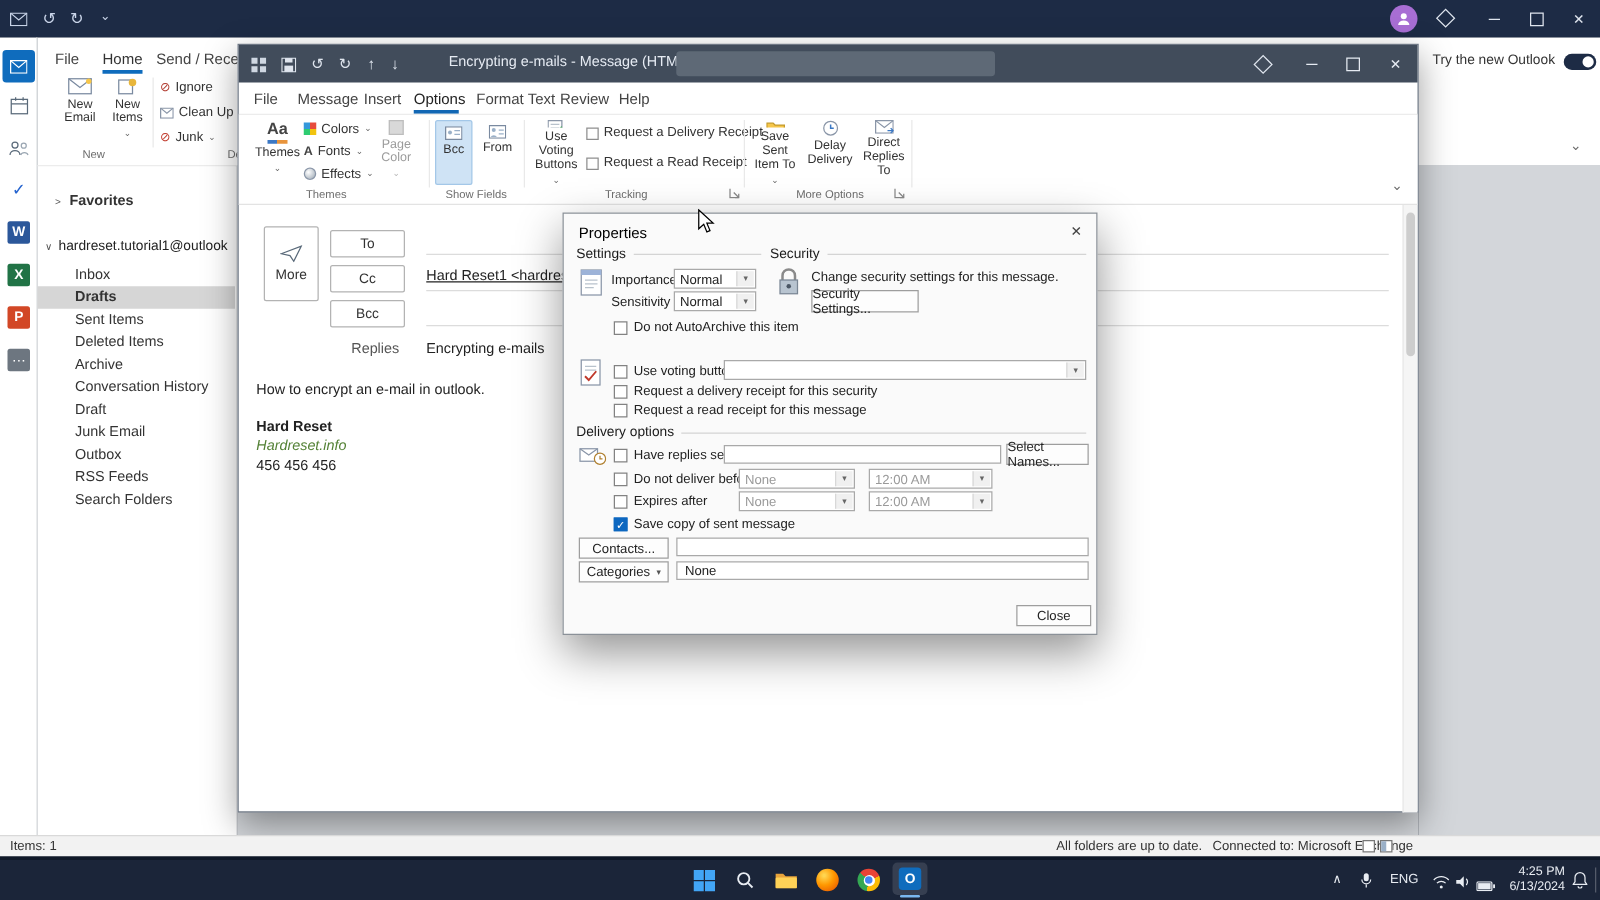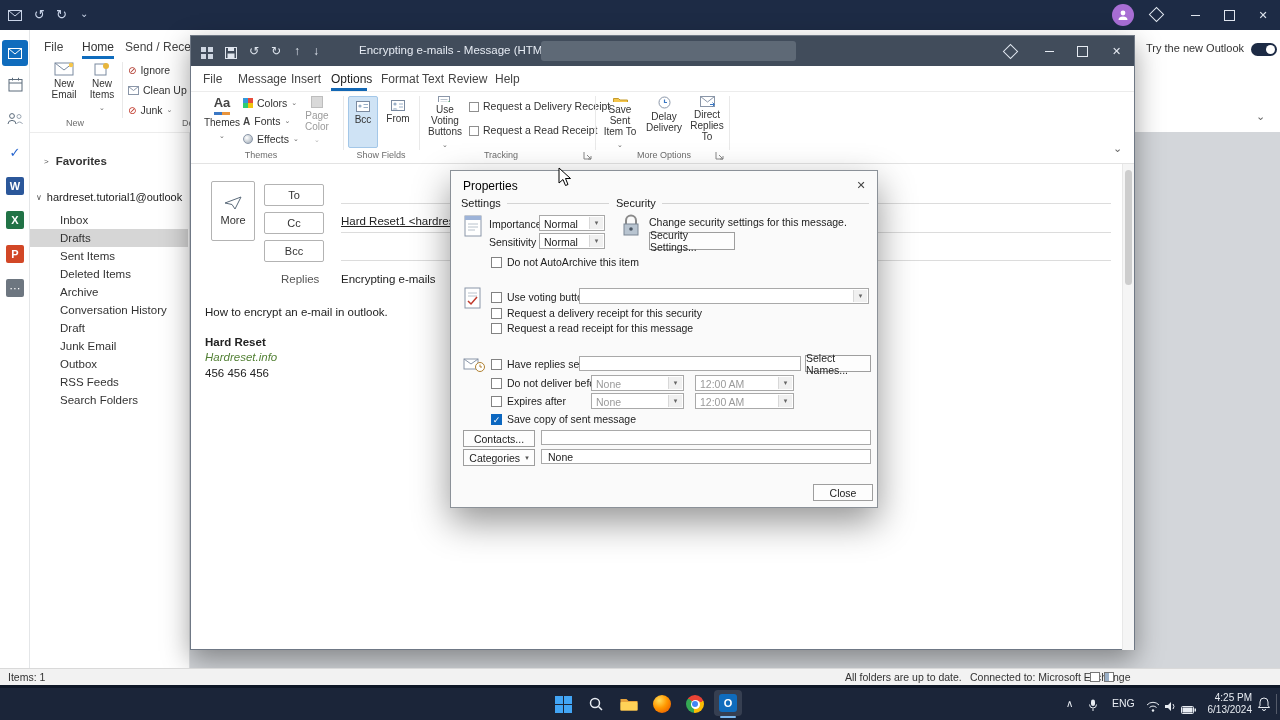--- a/index.html
+++ b/index.html
@@ -19,21 +19,21 @@
   .band{left:30px;top:30px;width:1250px;height:102px;background:#fff}
   .oltab{font-size:12px;color:#444}
   .glabel{font-size:9px;color:#6d6d6d;text-align:center}
   .smallbtn{display:flex;align-items:center;gap:4px;font-size:10.5px;color:#333}
   .bigbtn{display:flex;flex-direction:column;align-items:center;gap:2px;font-size:10px;color:#333;text-align:center;line-height:11px}
   
   .rail{left:0;top:30px;width:30px;height:638px;background:#fff;border-right:1px solid #e4e6e8;box-sizing:border-box}
   
   .pane{left:30px;top:132px;width:160px;height:536px;background:#fff;border-right:1px solid #dfe1e3;border-top:1px solid #ececec;box-sizing:border-box}
   .fitem{left:0;width:158px;height:18px;display:flex;align-items:center;padding-left:30px;font-size:11.5px;color:#333;box-sizing:border-box}
-  .fitem.sel{background:#d6d6d6;font-weight:normal}
+  .fitem.sel{background:#d6d6d6;font-weight:bold}
   .grayback{background:#d3d6da}
   
   .msgwin{left:190px;top:35px;width:945px;height:615px;background:#fff;border:1px solid #6f7885;box-shadow:0 10px 26px rgba(0,0,0,.38);box-sizing:border-box}
   .mtitle{left:0;top:0;width:943px;height:30px;background:#414c5b}
   .mglyph{color:#dfe5ee;font-size:12px;line-height:1}
   .mtab{font-size:12px;color:#444}
   .vsep{width:1px;background:#e9e9e9}
   .rlabel{font-size:10px;color:#333;text-align:center;line-height:11px}
   .rlabel.gray{color:#9b9b9b}
   .cbsm{width:10px;height:10px;background:#fff;border:1px solid #8f8f8f;box-sizing:border-box}
@@ -427,20 +427,24 @@
     <div class="abs cb" style="left:40px;top:121px"></div>
     <span class="abs nw" style="left:56px;top:120px">Use voting buttons</span>
     <div class="dd" style="left:128px;top:117px;width:290px;height:16px">
       <span class="ddarrow">▾</span>
     </div>
     <div class="abs cb" style="left:40px;top:137px"></div>
     <span class="abs nw" style="left:56px;top:136px">Request a delivery receipt for this security</span>
     <div class="abs cb" style="left:40px;top:152px"></div>
     <span class="abs nw" style="left:56px;top:151px">Request a read receipt for this message</span>
 
+    <div class="abs ghdr" style="left:10px;top:169px;width:408px">
+      <span class="nw">Delivery options</span>
+        <div class="gline"></div>
+    </div>
     <div class="abs" style="left:12px;top:183px">
       <svg width="22" height="20">
           <rect x="1" y="5" width="14" height="10" fill="#fff" stroke="#8a96a8"></rect>
           <path d="M1,5 l7,5 l7,-5" fill="none" stroke="#8a96a8"></path>
           <circle cx="17" cy="13" r="4.5" fill="#fff" stroke="#b08030"></circle>
           <path d="M17,10.5 v2.5 h2" fill="none" stroke="#b08030"></path>
         </svg>
     </div>
     <div class="abs cb" style="left:40px;top:188px"></div>
     <span class="abs nw" style="left:56px;top:187px">Have replies sent to</span>

